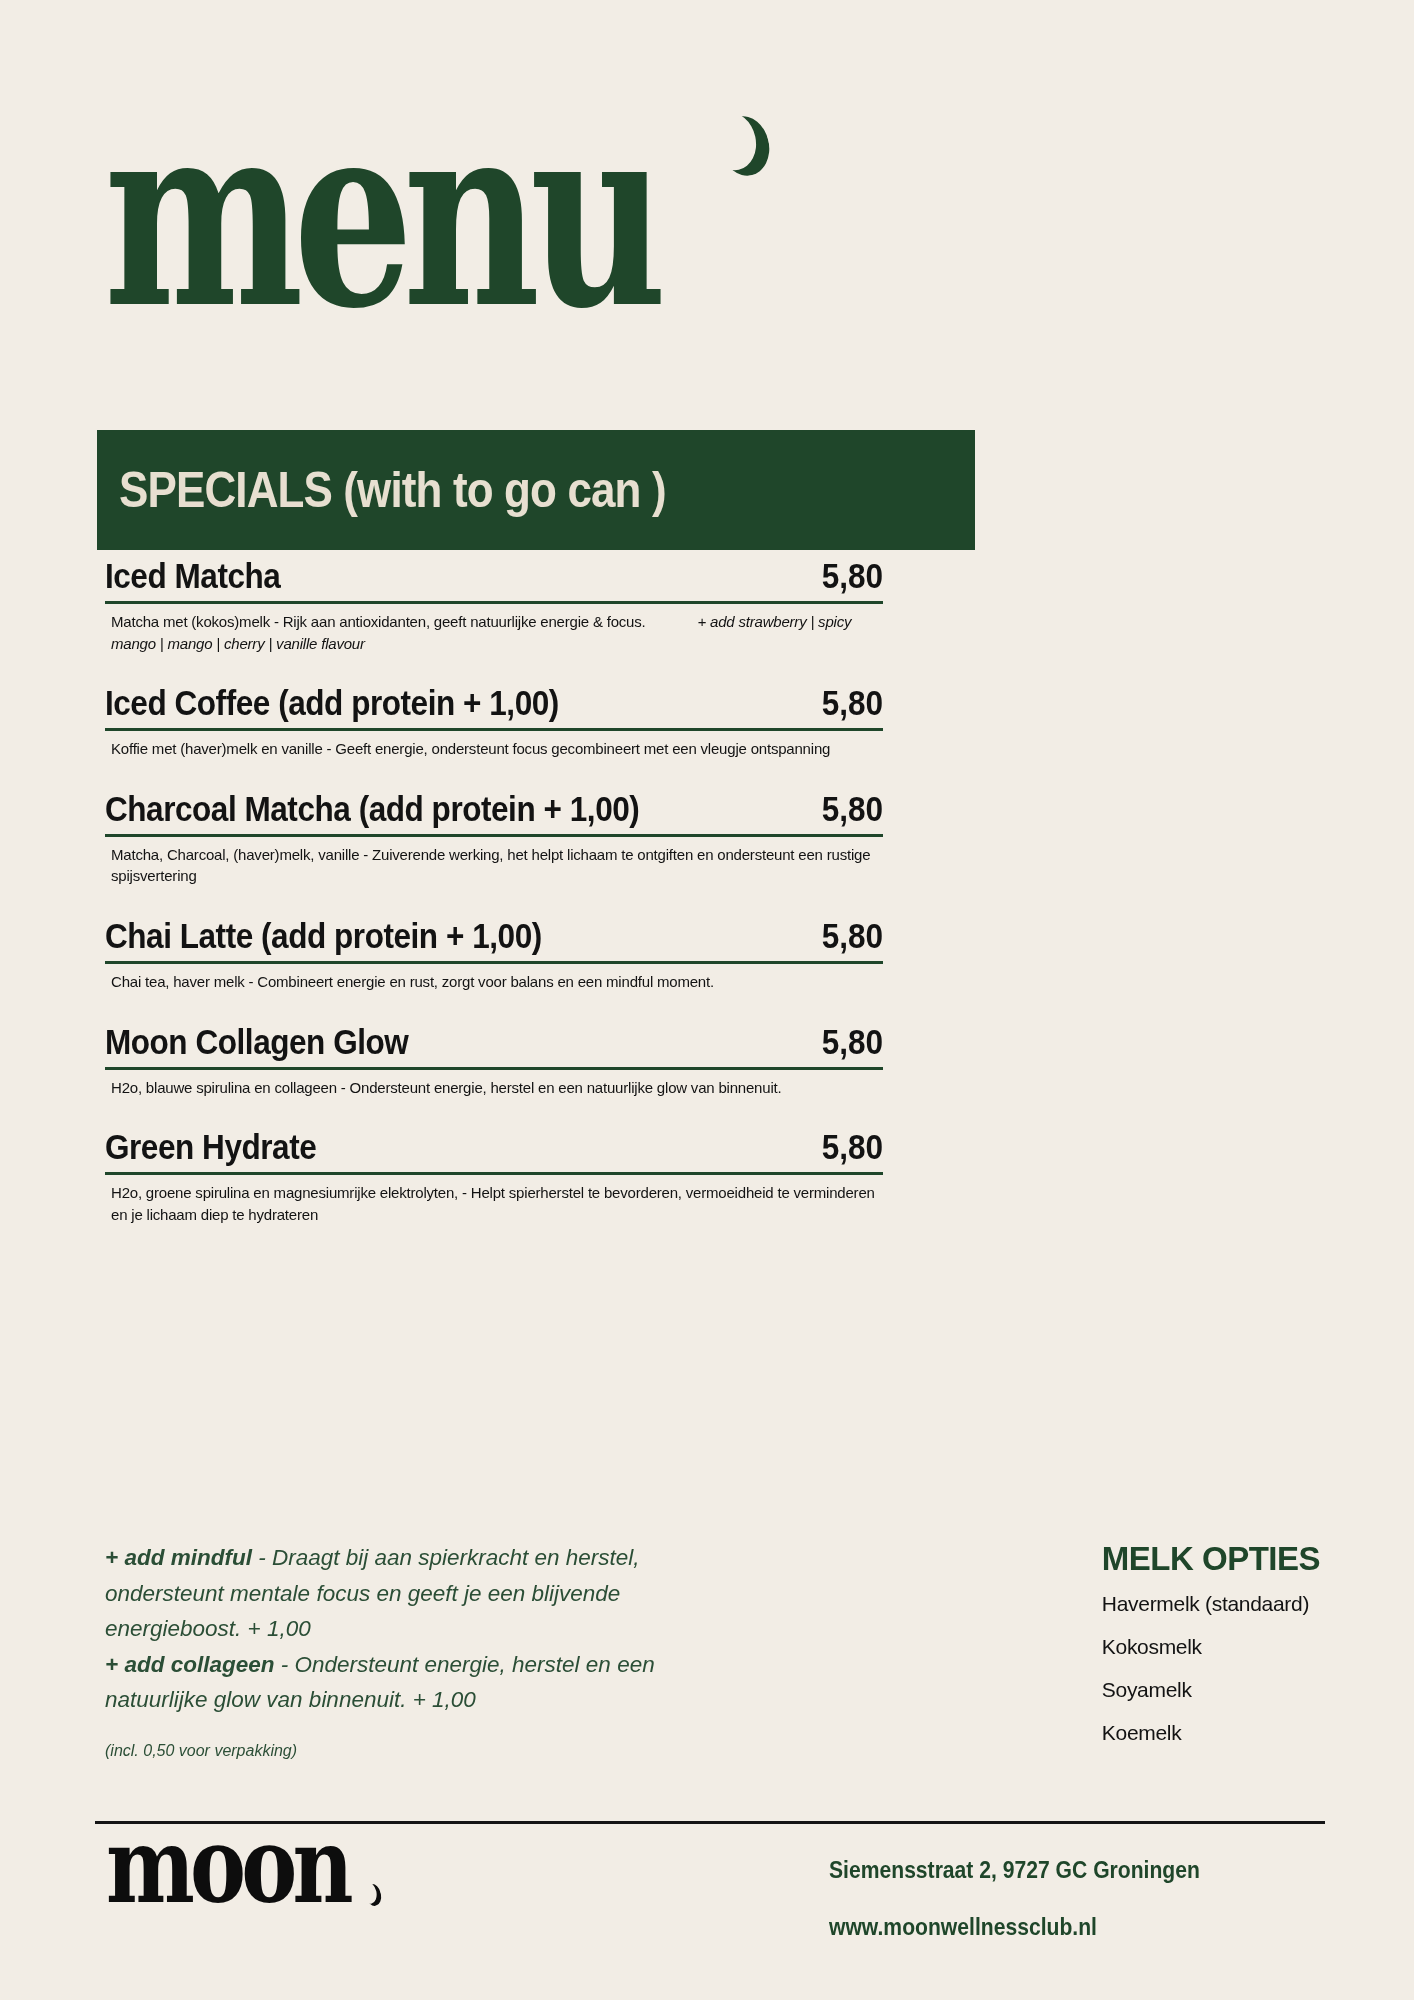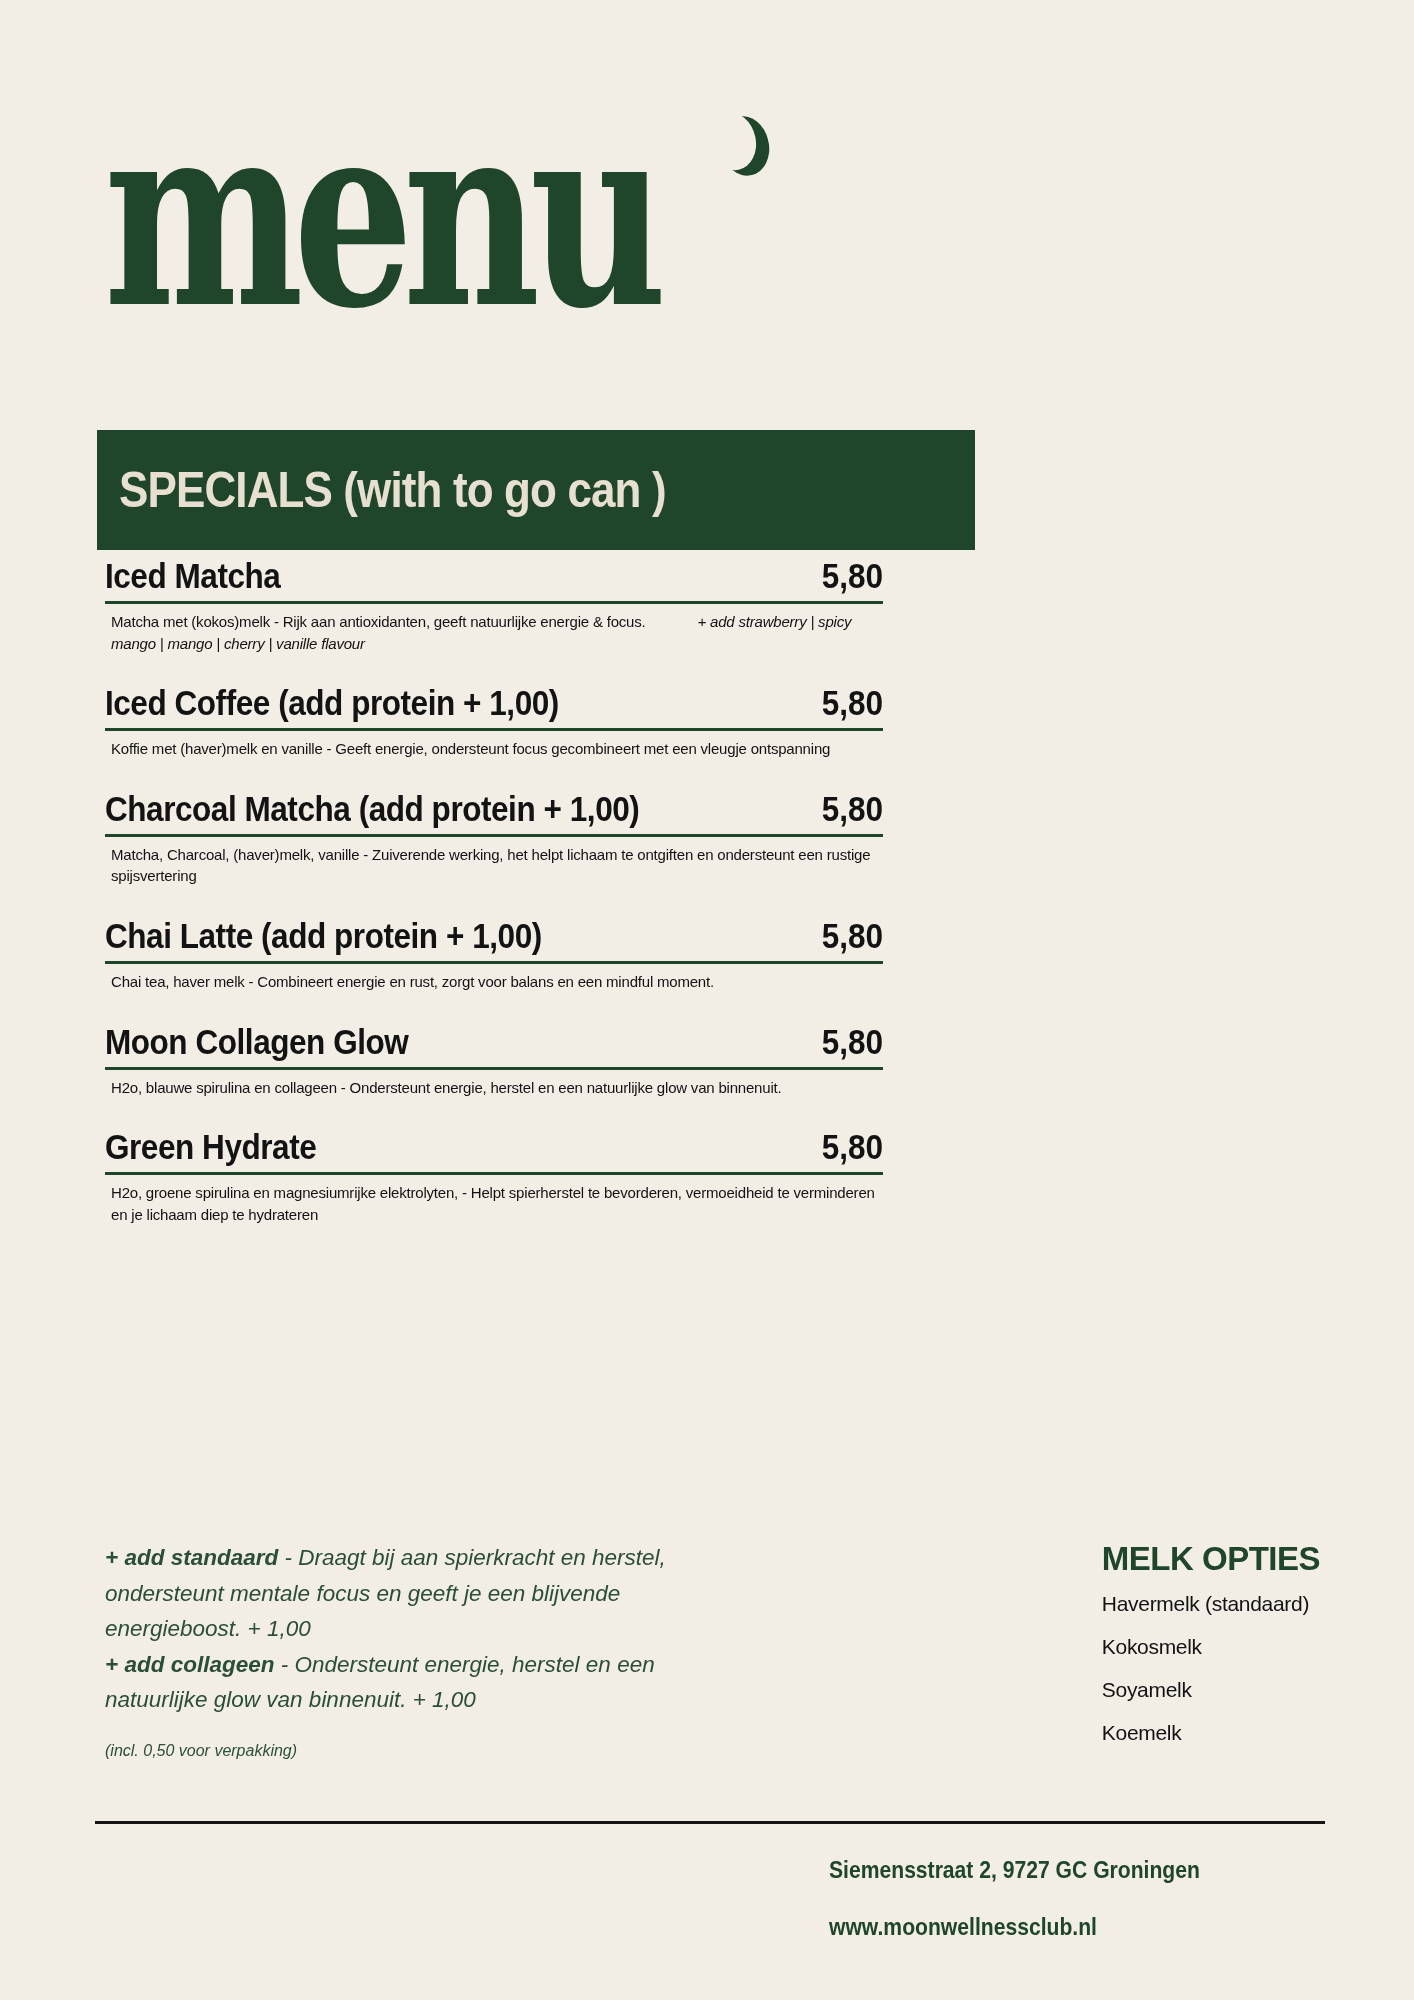--- a/index.html
+++ b/index.html
@@ -168,35 +168,39 @@
         <h3 class="item-name">Green Hydrate</h3>
         <span class="item-price">5,80</span>
       </div>
       <div class="item-rule"></div>
       <p class="item-desc"><span>H2o, groene spirulina en magnesiumrijke elektrolyten, -  Helpt spierherstel te bevorderen, vermoeidheid te verminderen en je lichaam diep te hydrateren</span></p>
     </section>
 
   </div>
 
   <div class="addons">
-    <p><span class="addon-label">+ add standaard</span><span> -  Draagt bij aan spierkracht en herstel, ondersteunt mentale focus en geeft je een blijvende energieboost. + 1,00</span></p>
+    <p><span class="addon-label">+ add mindful</span><span> -  Draagt bij aan spierkracht en herstel, ondersteunt mentale focus en geeft je een blijvende energieboost. + 1,00</span></p>
     <p><span class="addon-label">+ add collageen</span><span> -  Ondersteunt energie, herstel en een natuurlijke glow van binnenuit. + 1,00</span></p>
   </div>
 
   <div class="milk">
     <div class="milk-title">MELK OPTIES</div>
     <div class="milk-item">Havermelk (standaard)</div>
     <div class="milk-item">Kokosmelk</div>
     <div class="milk-item">Soyamelk</div>
     <div class="milk-item">Koemelk</div>
   </div>
 
   <div class="footnote">
     <div class="footnote-italic">(incl. 0,50 voor verpakking)</div>
   </div>
 
   <div class="footer-rule"></div>
+  <div class="footer-logo">
+    <span class="footer-logo-text">moon</span>
+    <span class="footer-crescent"></span>
+  </div>
   <div class="footer-address">
     <div class="footer-line">Siemensstraat 2, 9727 GC Groningen</div>
     <div class="footer-line">www.moonwellnessclub.nl</div>
   </div>
 
 </div>
 
 </body></html>

